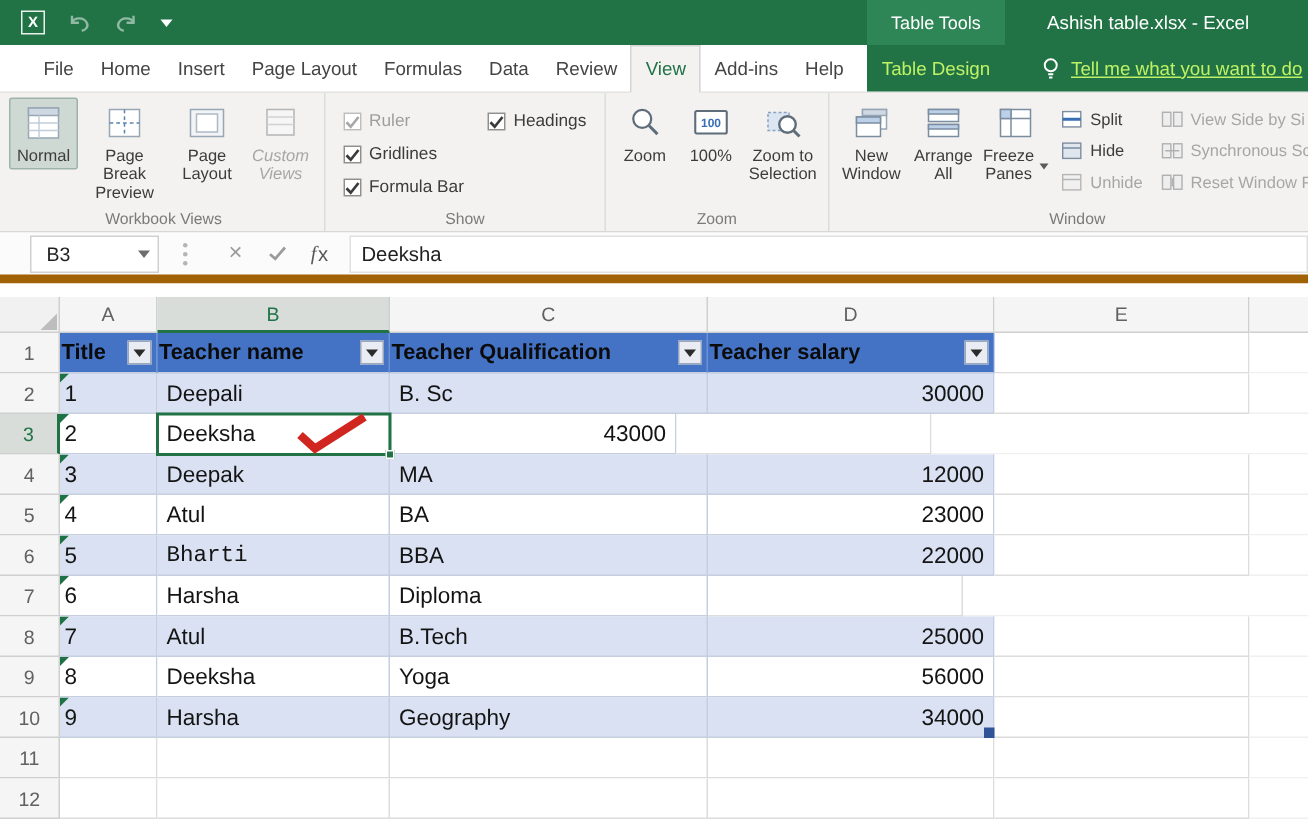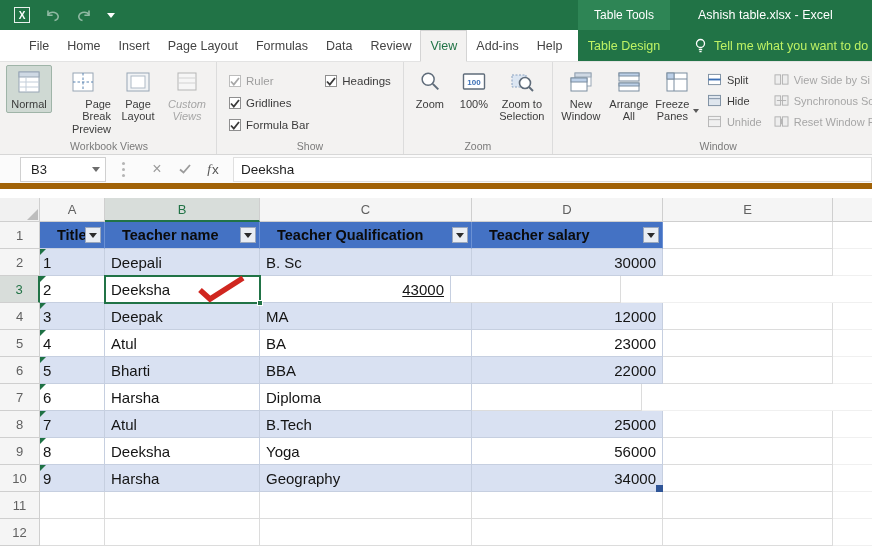--- a/index.html
+++ b/index.html
@@ -27,37 +27,37 @@
             border-bottom: 1px solid #e3e3e3; }
   .tabs { display: flex; align-items: stretch; padding-left: 20px; }
   .tab { padding: 0 9px; display: flex; align-items: center; font-size: 12.5px; color: #444;
          white-space: nowrap; cursor: pointer; }
   .tab.active { background: #f3f2f1; border: 1px solid #d4d4d4; border-bottom: 1px solid #f3f2f1;
                 color: var(--titlebar-green); margin-bottom: -1px; z-index: 2; }
   .green-zone { position: absolute; left: 578px; right: 0; top: 0; bottom: 0;
                 background: var(--titlebar-green); display: flex; align-items: center; color: #bef264; }
   .ctx-tab { width: 92px; text-align: center; font-size: 12.5px; cursor: pointer; }
   .tellme { display: flex; align-items: center; gap: 7px; margin-left: 24px; font-size: 12.5px;
-            white-space: nowrap; cursor: pointer; }
+            white-space: nowrap; cursor: pointer; text-decoration: underline; }
 
   
   .ribbon { flex: 0 0 93px; background: #f3f2f1; border-bottom: 1px solid #d7d7d7;
             display: flex; padding-left: 2px; overflow: hidden; }
   .rgroup { position: relative; border-right: 1px solid #dcdcdc; padding: 3px 4px 15px 4px;
             display: flex; flex: 0 0 auto; }
   .gbody { display: flex; align-items: flex-start; }
   .glabel { position: absolute; bottom: 2px; left: 0; right: 0; text-align: center;
             font-size: 10.5px; color: #7a7a7a; white-space: nowrap; }
   .bigbtn { display: flex; flex-direction: column; align-items: center; padding: 4px 2px 2px;
             font-size: 11px; color: #3c3c3c; text-align: center; line-height: 1.12;
             border: 1px solid transparent; border-radius: 2px; cursor: pointer; }
   .bigbtn .bicon { width: 26px; height: 24px; margin-bottom: 4px; flex: 0 0 24px; }
   .bigbtn.active { background: #cfd9d3; border-color: #9fb4a8; }
   .bigbtn.disabled { color: #a6a6a6; font-style: italic; }
-  .w46 { width: 46px; } .w62 { width: 62px; text-align: right; } .w48 { width: 48px; } .w50 { width: 50px; }
+  .w46 { width: 46px; } .w62 { width: 62px; } .w48 { width: 48px; } .w50 { width: 50px; }
   .w44 { width: 44px; } .w52 { width: 52px; }
   .chkcol { display: flex; flex-direction: column; gap: 4px; padding: 7px 8px 0 8px; }
   .chk { display: flex; align-items: center; gap: 5px; font-size: 11.5px; color: #3c3c3c;
          height: 18px; cursor: pointer; white-space: nowrap; }
   .box { width: 12px; height: 12px; border: 1px solid #8f8f8f; background: #fff; flex: 0 0 12px;
          display: flex; align-items: center; justify-content: center; }
   .tick { width: 10px; height: 9px; }
   .tick polyline { fill: none; stroke: #3b3b3b; stroke-width: 1.8; }
   .chk.disabled { color: #9e9e9e; }
   .chk.disabled .box { border-color: #bdbdbd; }
@@ -106,21 +106,21 @@
         border-bottom: 1px solid #cfcfcf; color: #616161; font-size: 13px;
         display: flex; align-items: center; justify-content: center; cursor: pointer; }
   .rh.sel { background: #d8ddda; color: var(--selection-green);
             border-right: 2px solid var(--selection-green); }
   .cell { border-right: 1px solid #dcdcdc; border-bottom: 1px solid #dcdcdc; background: #fff;
           font-size: 15px; color: #141414; display: flex; align-items: center;
           position: relative; overflow: hidden; white-space: nowrap; }
   .cell.tblc { border-right: 1px solid #c6cfe0; border-bottom: 1px solid #c6cfe0; }
   .cell.band { background: var(--band-blue); }
   .cell.thc { background: var(--table-header-blue); font-weight: bold; color: #0b0b0b;
-              font-size: 14.5px; padding-left: 17px; border-right: 1px solid #6b91d4; }
+              font-size: 14.5px; padding-left: 1px; border-right: 1px solid #6b91d4; }
   .filter-btn { position: absolute; right: 3px; top: 50%; transform: translateY(-50%);
                 width: 16px; height: 16px; background: #e9edf3; border: 1px solid #9aa7bd;
                 display: flex; align-items: flex-start; justify-content: center; cursor: pointer; }
   .fcaret { width: 0; height: 0; border: 4px solid transparent; border-top: 5px solid #2b2b2b; margin-top: 5px; }
   .cell.numr { justify-content: flex-end; padding-right: 6px; }
   .cell.idx { padding-left: 3px; }
   .cell.nm { padding-left: 6px; }
   .cell.rowfill { border-right: none; border-bottom: 1px solid #f0f0f0; }
   .err-tri { position: absolute; left: 0; top: 0; width: 0; height: 0;
              border-top: 6px solid #1e7145; border-right: 6px solid transparent; }
@@ -445,21 +445,21 @@
           <div class="cell tblc band nm" style="flex: 0 0 155px;">Deepali</div>
           <div class="cell tblc band nm" style="flex: 0 0 212px;">B. Sc</div>
           <div class="cell tblc band numr" style="flex: 0 0 191px;">30000</div>
           <div class="cell" style="flex: 0 0 170px;"></div>
           <div class="cell rowfill" style="flex: 1 1 0%;"></div>
         </div>
         <div class="row">
           <div class="rh sel">3</div>
           <div class="cell tblc idx" style="flex: 0 0 65px;">2<span class="err-tri"></span></div>
           <div class="cell tblc nm" style="flex: 0 0 155px;">Deeksha</div>
-          <div class="cell tblc numr" style="flex: 0 0 191px; text-decoration: underline;">43000</div>
+          <div class="cell tblc numr" style="flex: 0 0 191px;">43000</div>
           <div class="cell" style="flex: 0 0 170px;"></div>
           <div class="cell rowfill" style="flex: 1 1 0%;"></div>
         </div>
         <div class="row">
           <div class="rh">4</div>
           <div class="cell tblc band idx" style="flex: 0 0 65px;">3<span class="err-tri"></span></div>
           <div class="cell tblc band nm" style="flex: 0 0 155px;">Deepak</div>
           <div class="cell tblc band nm" style="flex: 0 0 212px;">MA</div>
           <div class="cell tblc band numr" style="flex: 0 0 191px;">12000</div>
           <div class="cell" style="flex: 0 0 170px;"></div>
@@ -470,21 +470,21 @@
           <div class="cell tblc idx" style="flex: 0 0 65px;">4<span class="err-tri"></span></div>
           <div class="cell tblc nm" style="flex: 0 0 155px;">Atul</div>
           <div class="cell tblc nm" style="flex: 0 0 212px;">BA</div>
           <div class="cell tblc numr" style="flex: 0 0 191px;">23000</div>
           <div class="cell" style="flex: 0 0 170px;"></div>
           <div class="cell rowfill" style="flex: 1 1 0%;"></div>
         </div>
         <div class="row">
           <div class="rh">6</div>
           <div class="cell tblc band idx" style="flex: 0 0 65px;">5<span class="err-tri"></span></div>
-          <div class="cell tblc band nm" style="flex: 0 0 155px;">Bharti</div>
+          <div class="cell tblc band nm" style="flex: 0 0 155px; font-family: Liberation Mono, monospace;">Bharti</div>
           <div class="cell tblc band nm" style="flex: 0 0 212px;">BBA</div>
           <div class="cell tblc band numr" style="flex: 0 0 191px;">22000</div>
           <div class="cell" style="flex: 0 0 170px;"></div>
           <div class="cell rowfill" style="flex: 1 1 0%;"></div>
         </div>
         <div class="row">
           <div class="rh">7</div>
           <div class="cell tblc idx" style="flex: 0 0 65px;">6<span class="err-tri"></span></div>
           <div class="cell tblc nm" style="flex: 0 0 155px;">Harsha</div>
           <div class="cell tblc nm" style="flex: 0 0 212px;">Diploma</div>

